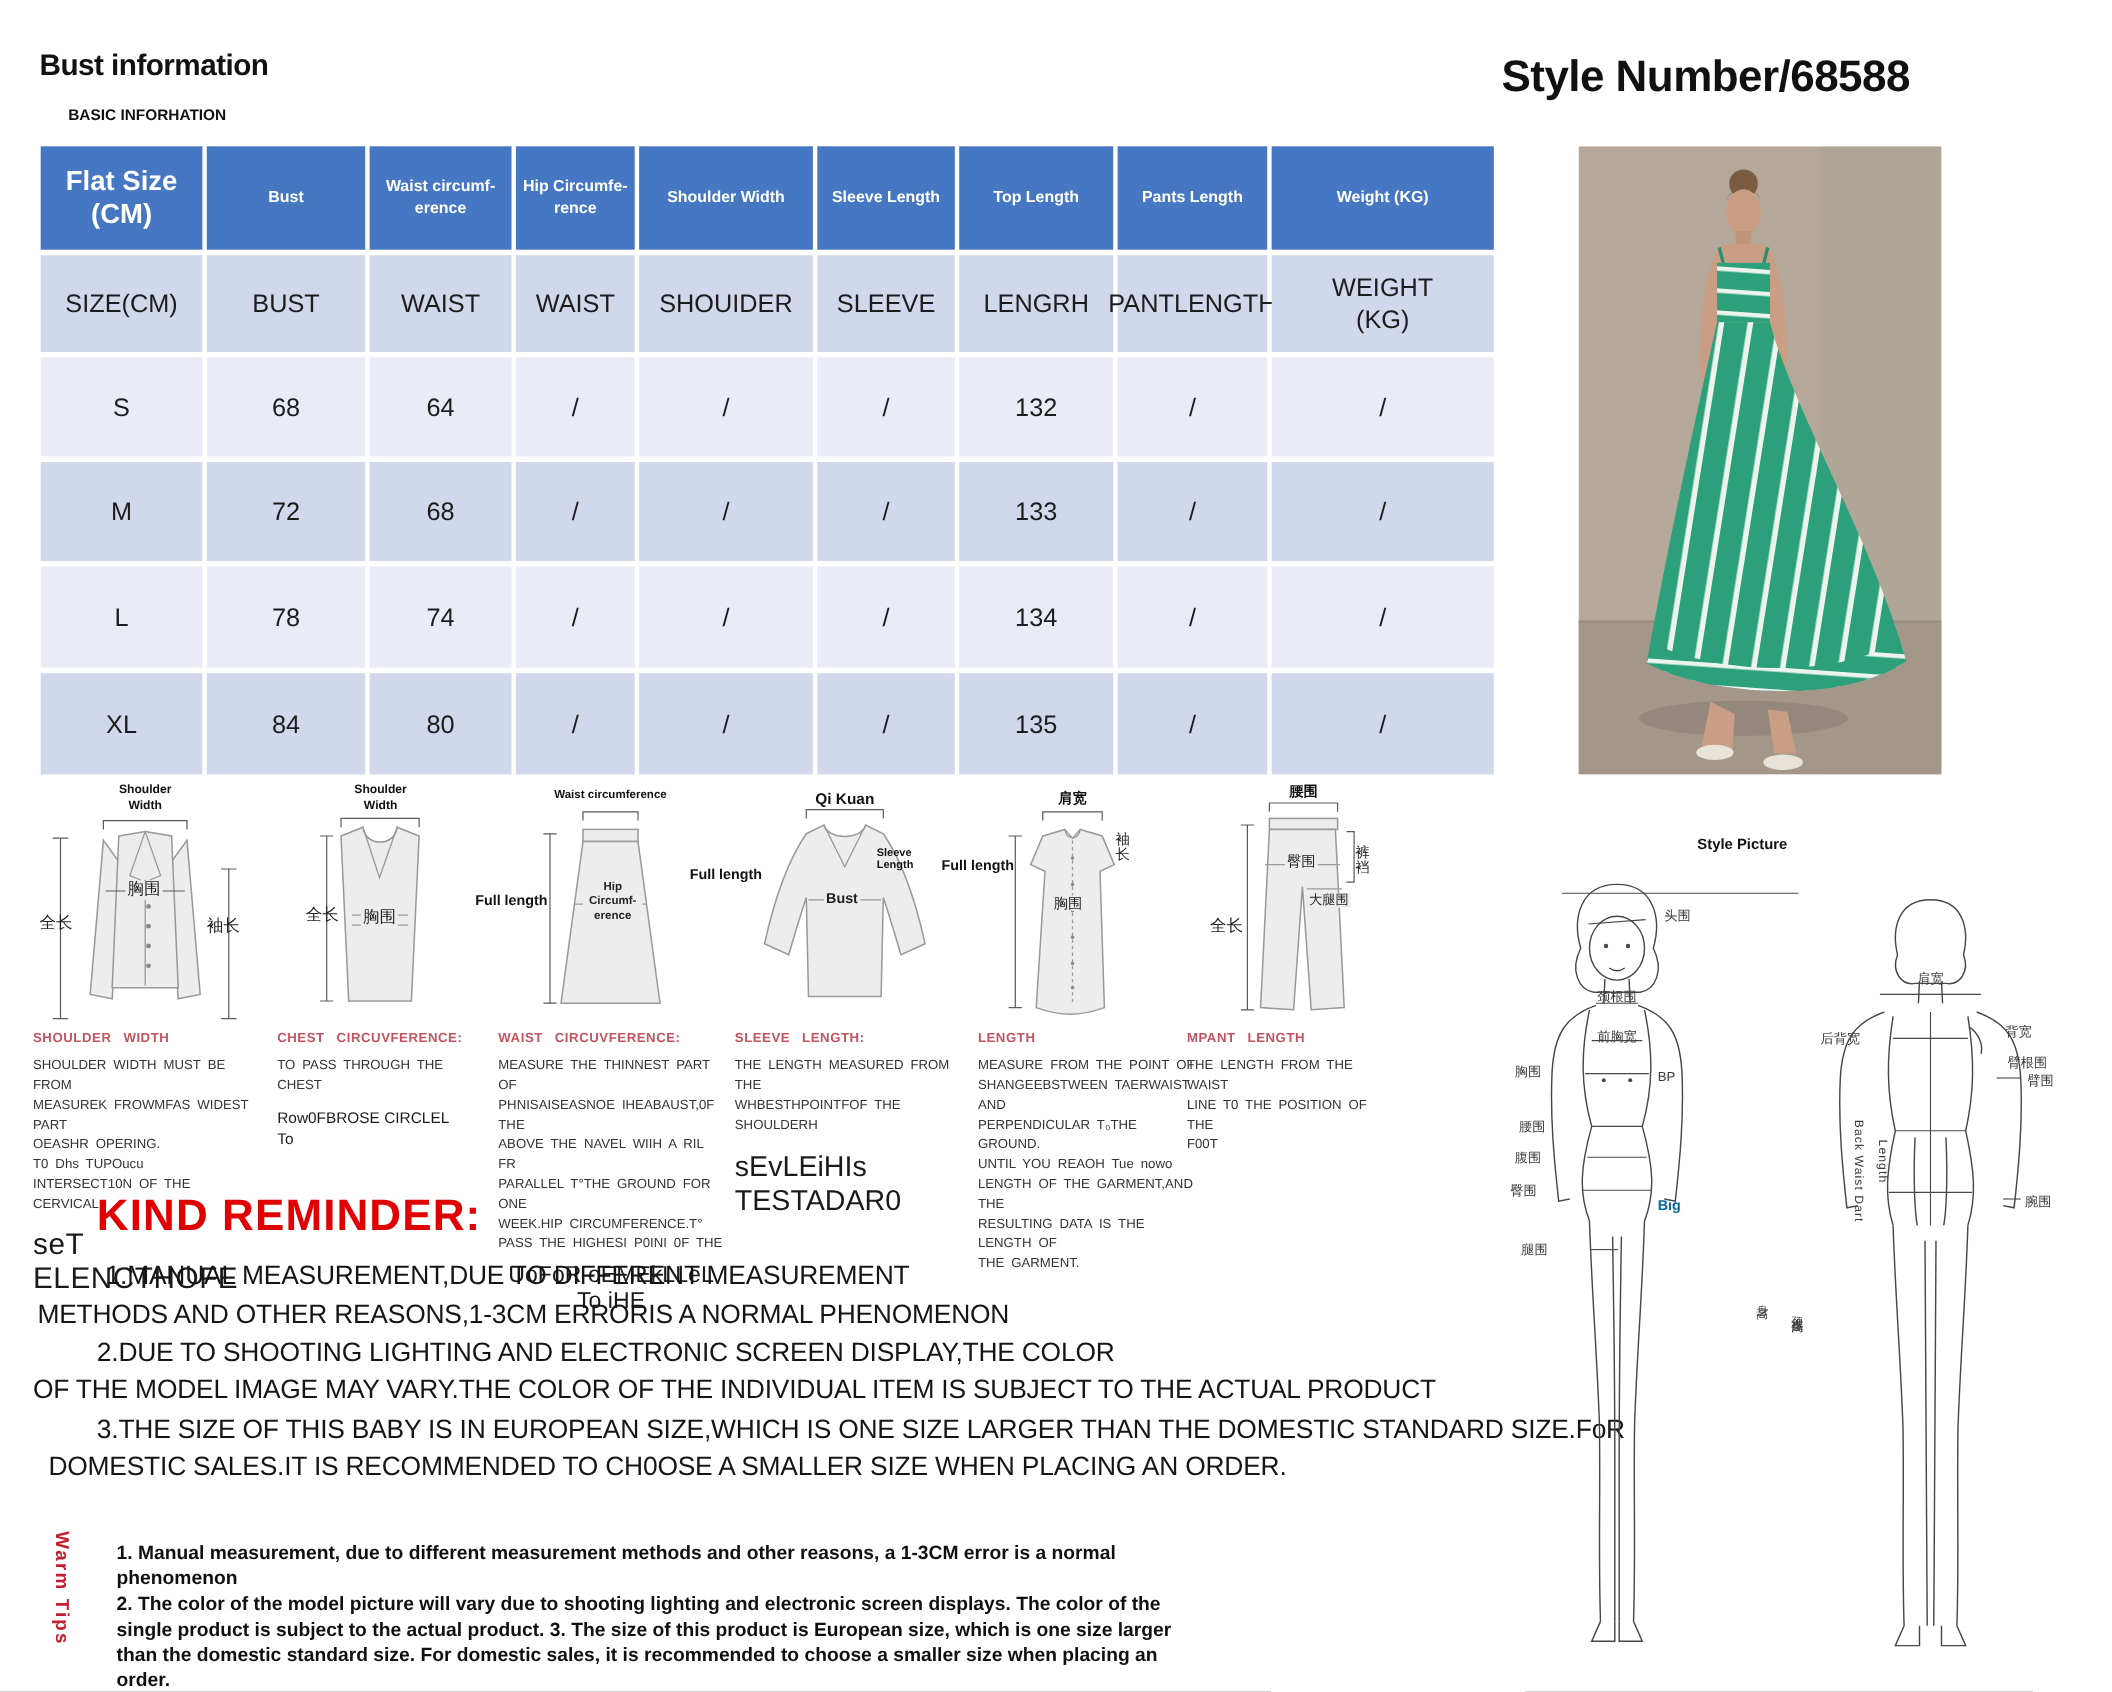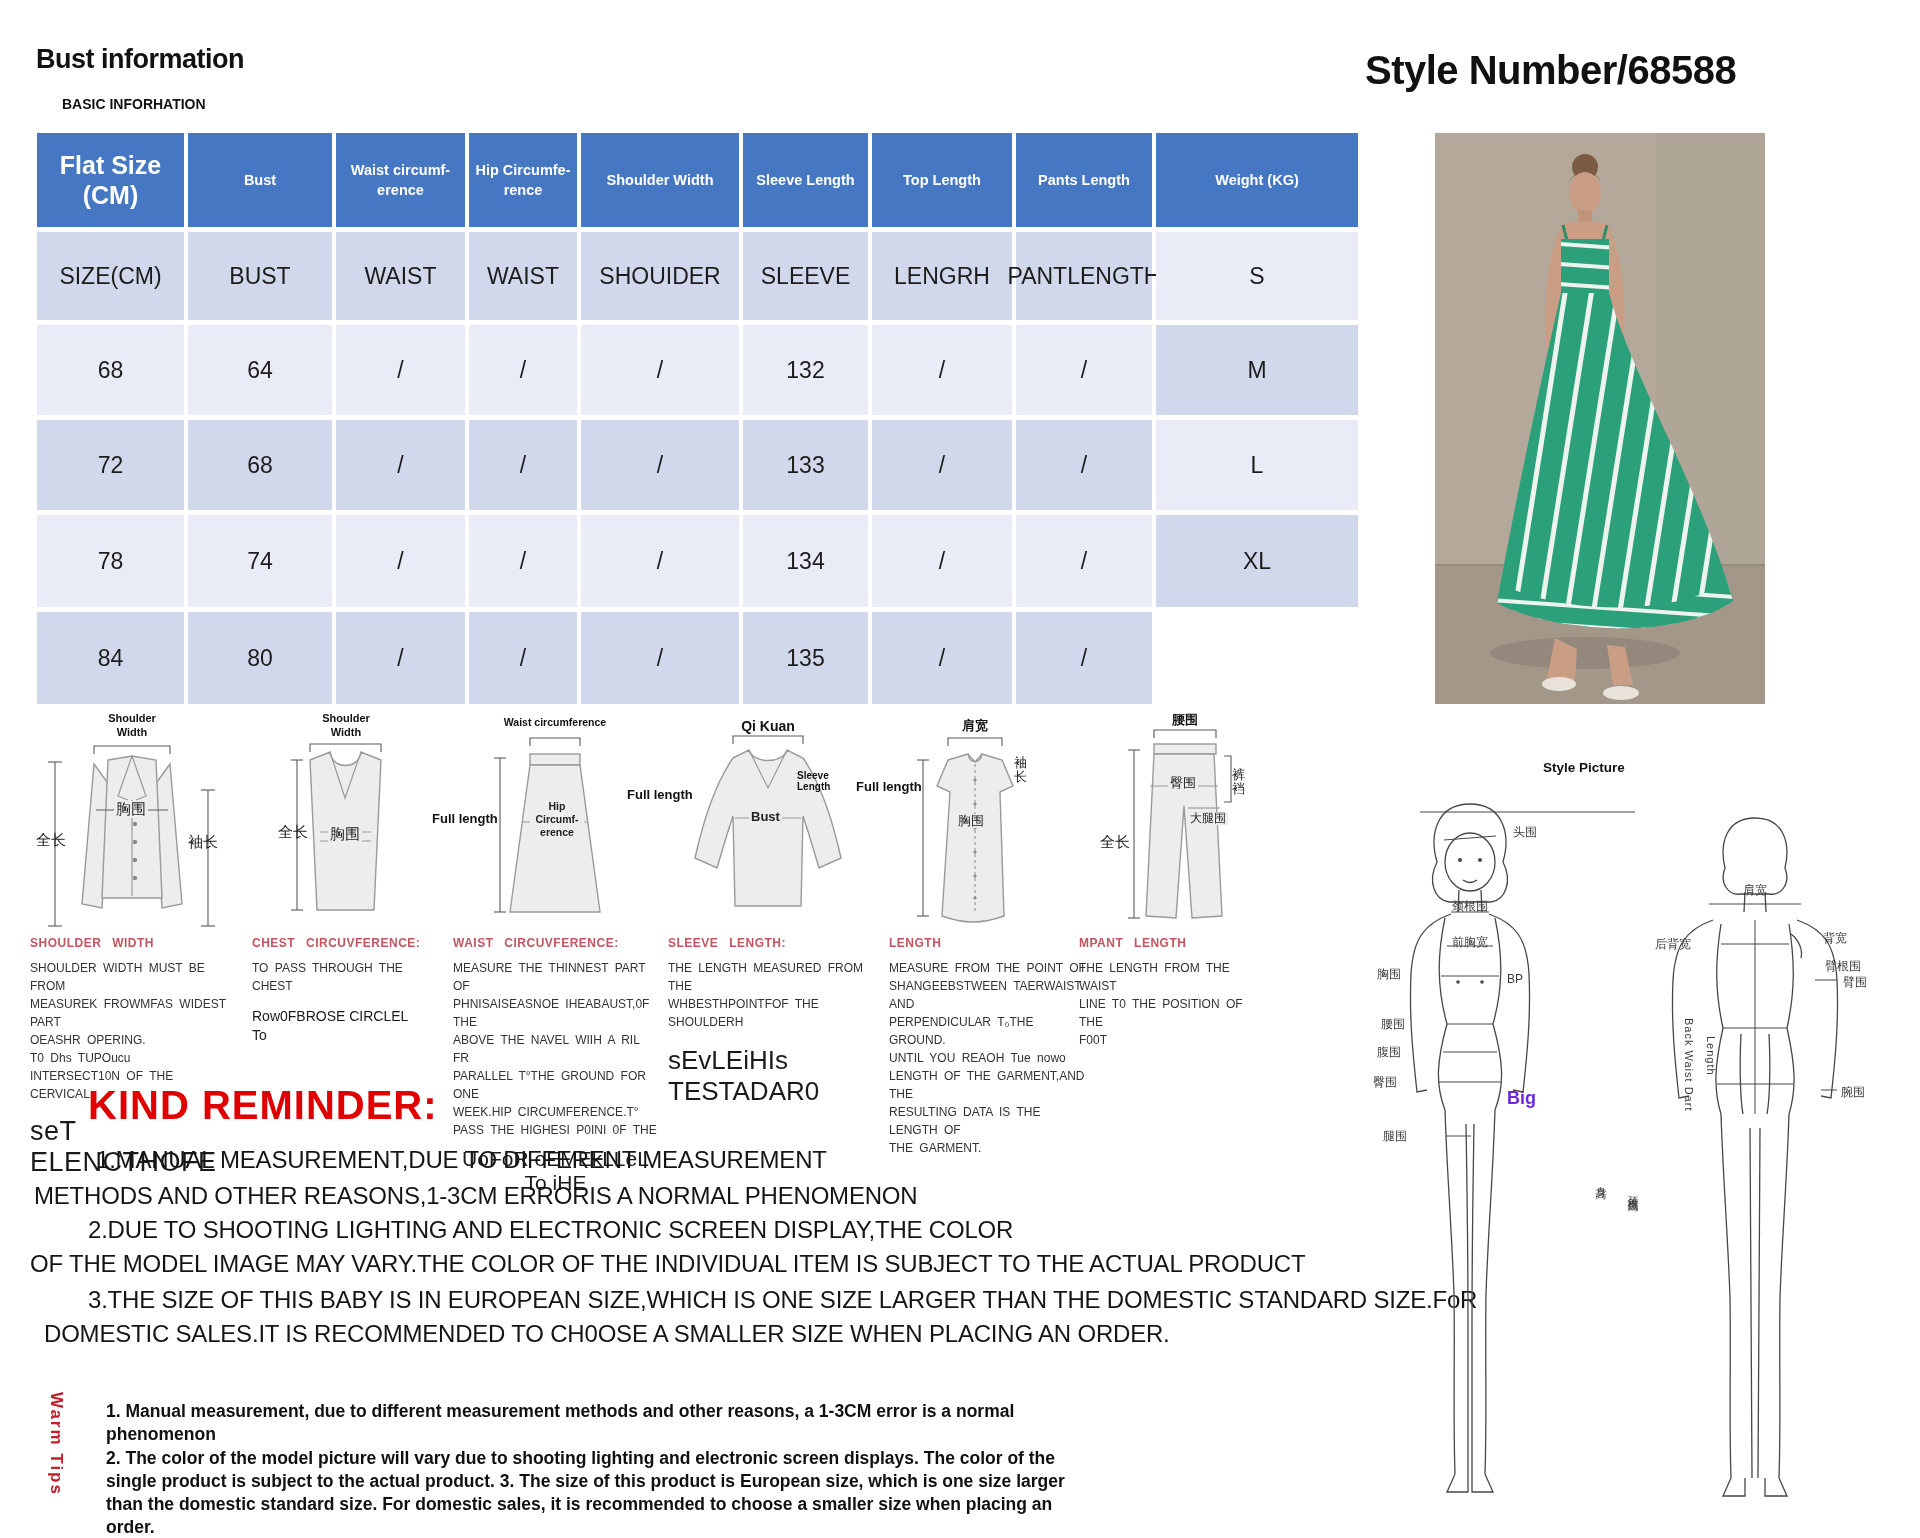--- a/index.html
+++ b/index.html
@@ -59,21 +59,21 @@
   .wt{font-size:17.5px;font-weight:bold;color:#101010;line-height:1.32;}
   .wt-p1{left:106px;top:1400px;width:960px;}
   .wt-p2{left:106px;top:1447px;width:985px;}
 
   
   .style-pic{left:1325px;top:758px;width:592px;height:778px;}
   .sp-label{position:absolute;left:218px;top:2px;font-size:13.5px;font-weight:bold;color:#111;}
   .sp-lab{position:absolute;font-size:12px;color:#3a3a3a;white-space:nowrap;}
   .sp-lab.c{text-align:center;}
   .sp-lab.v{writing-mode:vertical-rl;letter-spacing:1px;font-size:11px;}
-  .sp-lab.big-b{font-weight:bold;font-size:18px;color:#6d28d9;}
+  .sp-lab.big-b{font-weight:bold;font-size:13px;color:#0369a1;}
   .fig{fill:none;stroke:#474747;stroke-width:1.3;}
   .figline{stroke:#474747;stroke-width:1;}
 </style>
 </head>
 <body>
 
 <div class="page">
 
   <div class="abs page-title">Bust information</div>
   <div class="abs page-subtitle">BASIC INFORHATION</div>
@@ -94,20 +94,22 @@
     <div class="tc hd">Weight (KG)</div>
 
     <div class="tc sub">SIZE(CM)</div>
     <div class="tc sub">BUST</div>
     <div class="tc sub">WAIST</div>
     <div class="tc sub">WAIST</div>
     <div class="tc sub">SHOUIDER</div>
     <div class="tc sub">SLEEVE</div>
     <div class="tc sub">LENGRH</div>
     <div class="tc sub">PANTLENGTH</div>
+    <div class="tc sub">WEIGHT
+(KG)</div>
 
     <div class="tc ra">S</div>
     <div class="tc ra">68</div>
     <div class="tc ra">64</div>
     <div class="tc ra">/</div>
     <div class="tc ra">/</div>
     <div class="tc ra">/</div>
     <div class="tc ra">132</div>
     <div class="tc ra">/</div>
     <div class="tc ra">/</div>

